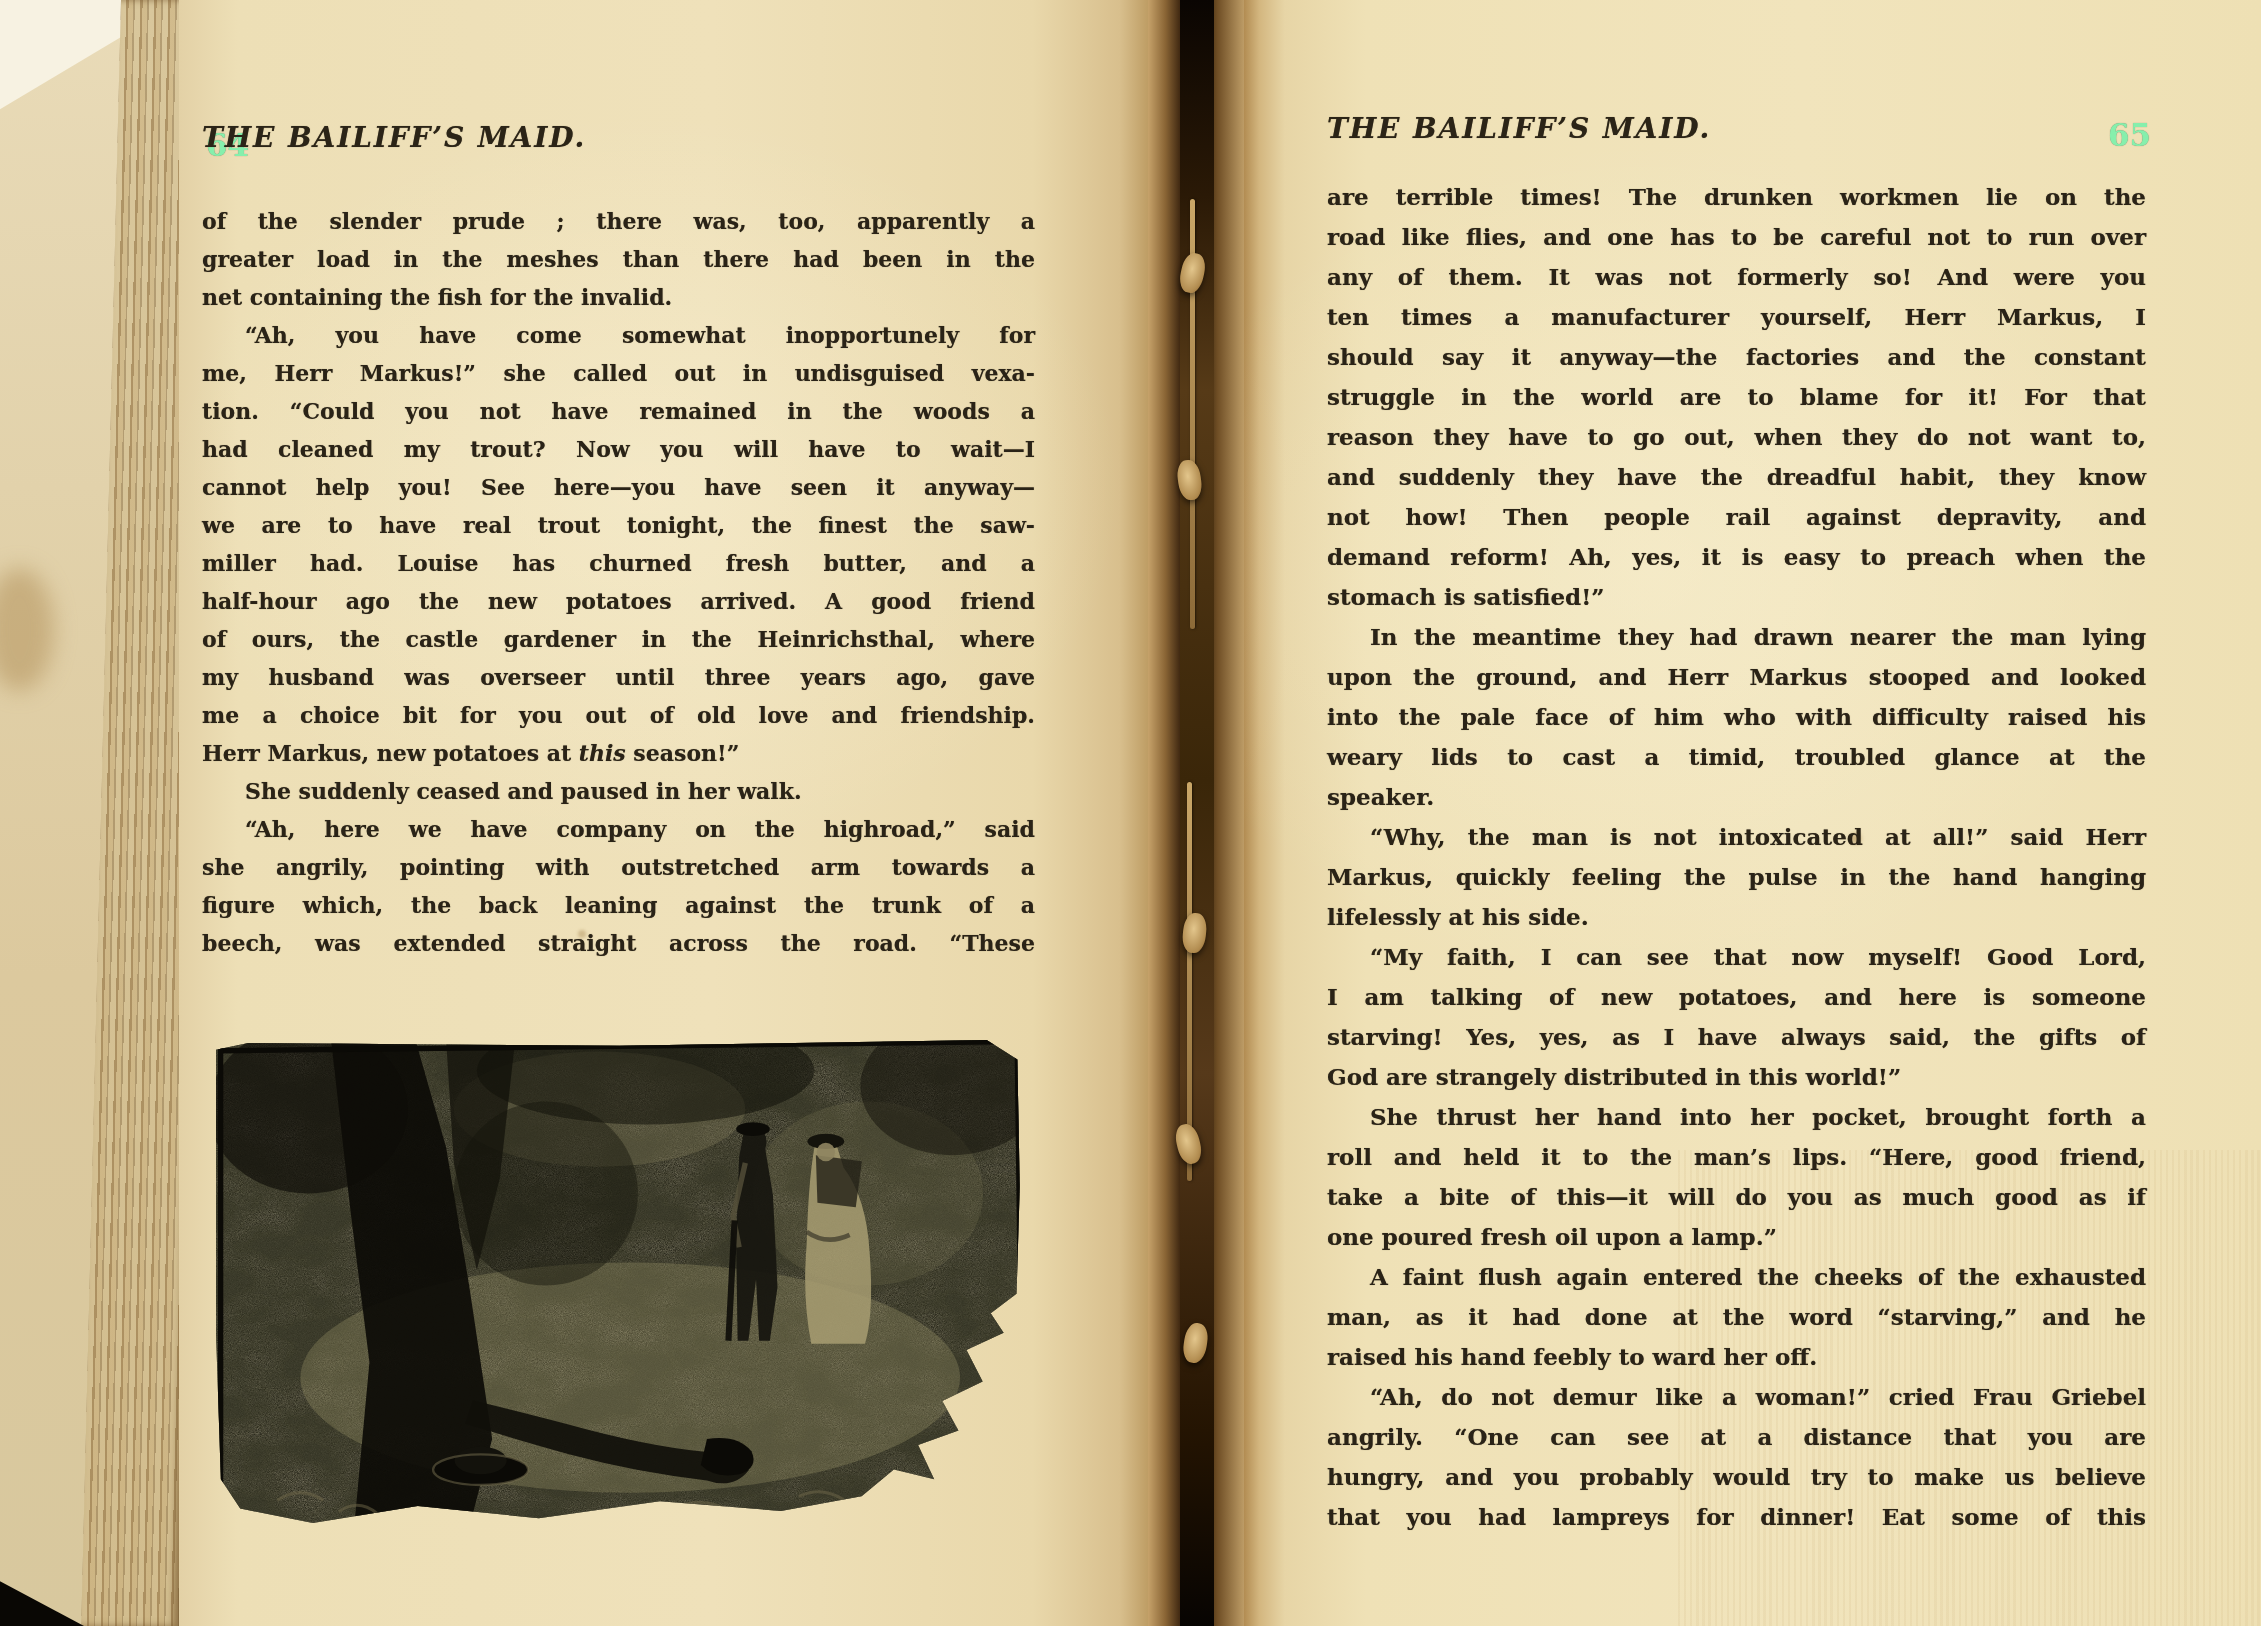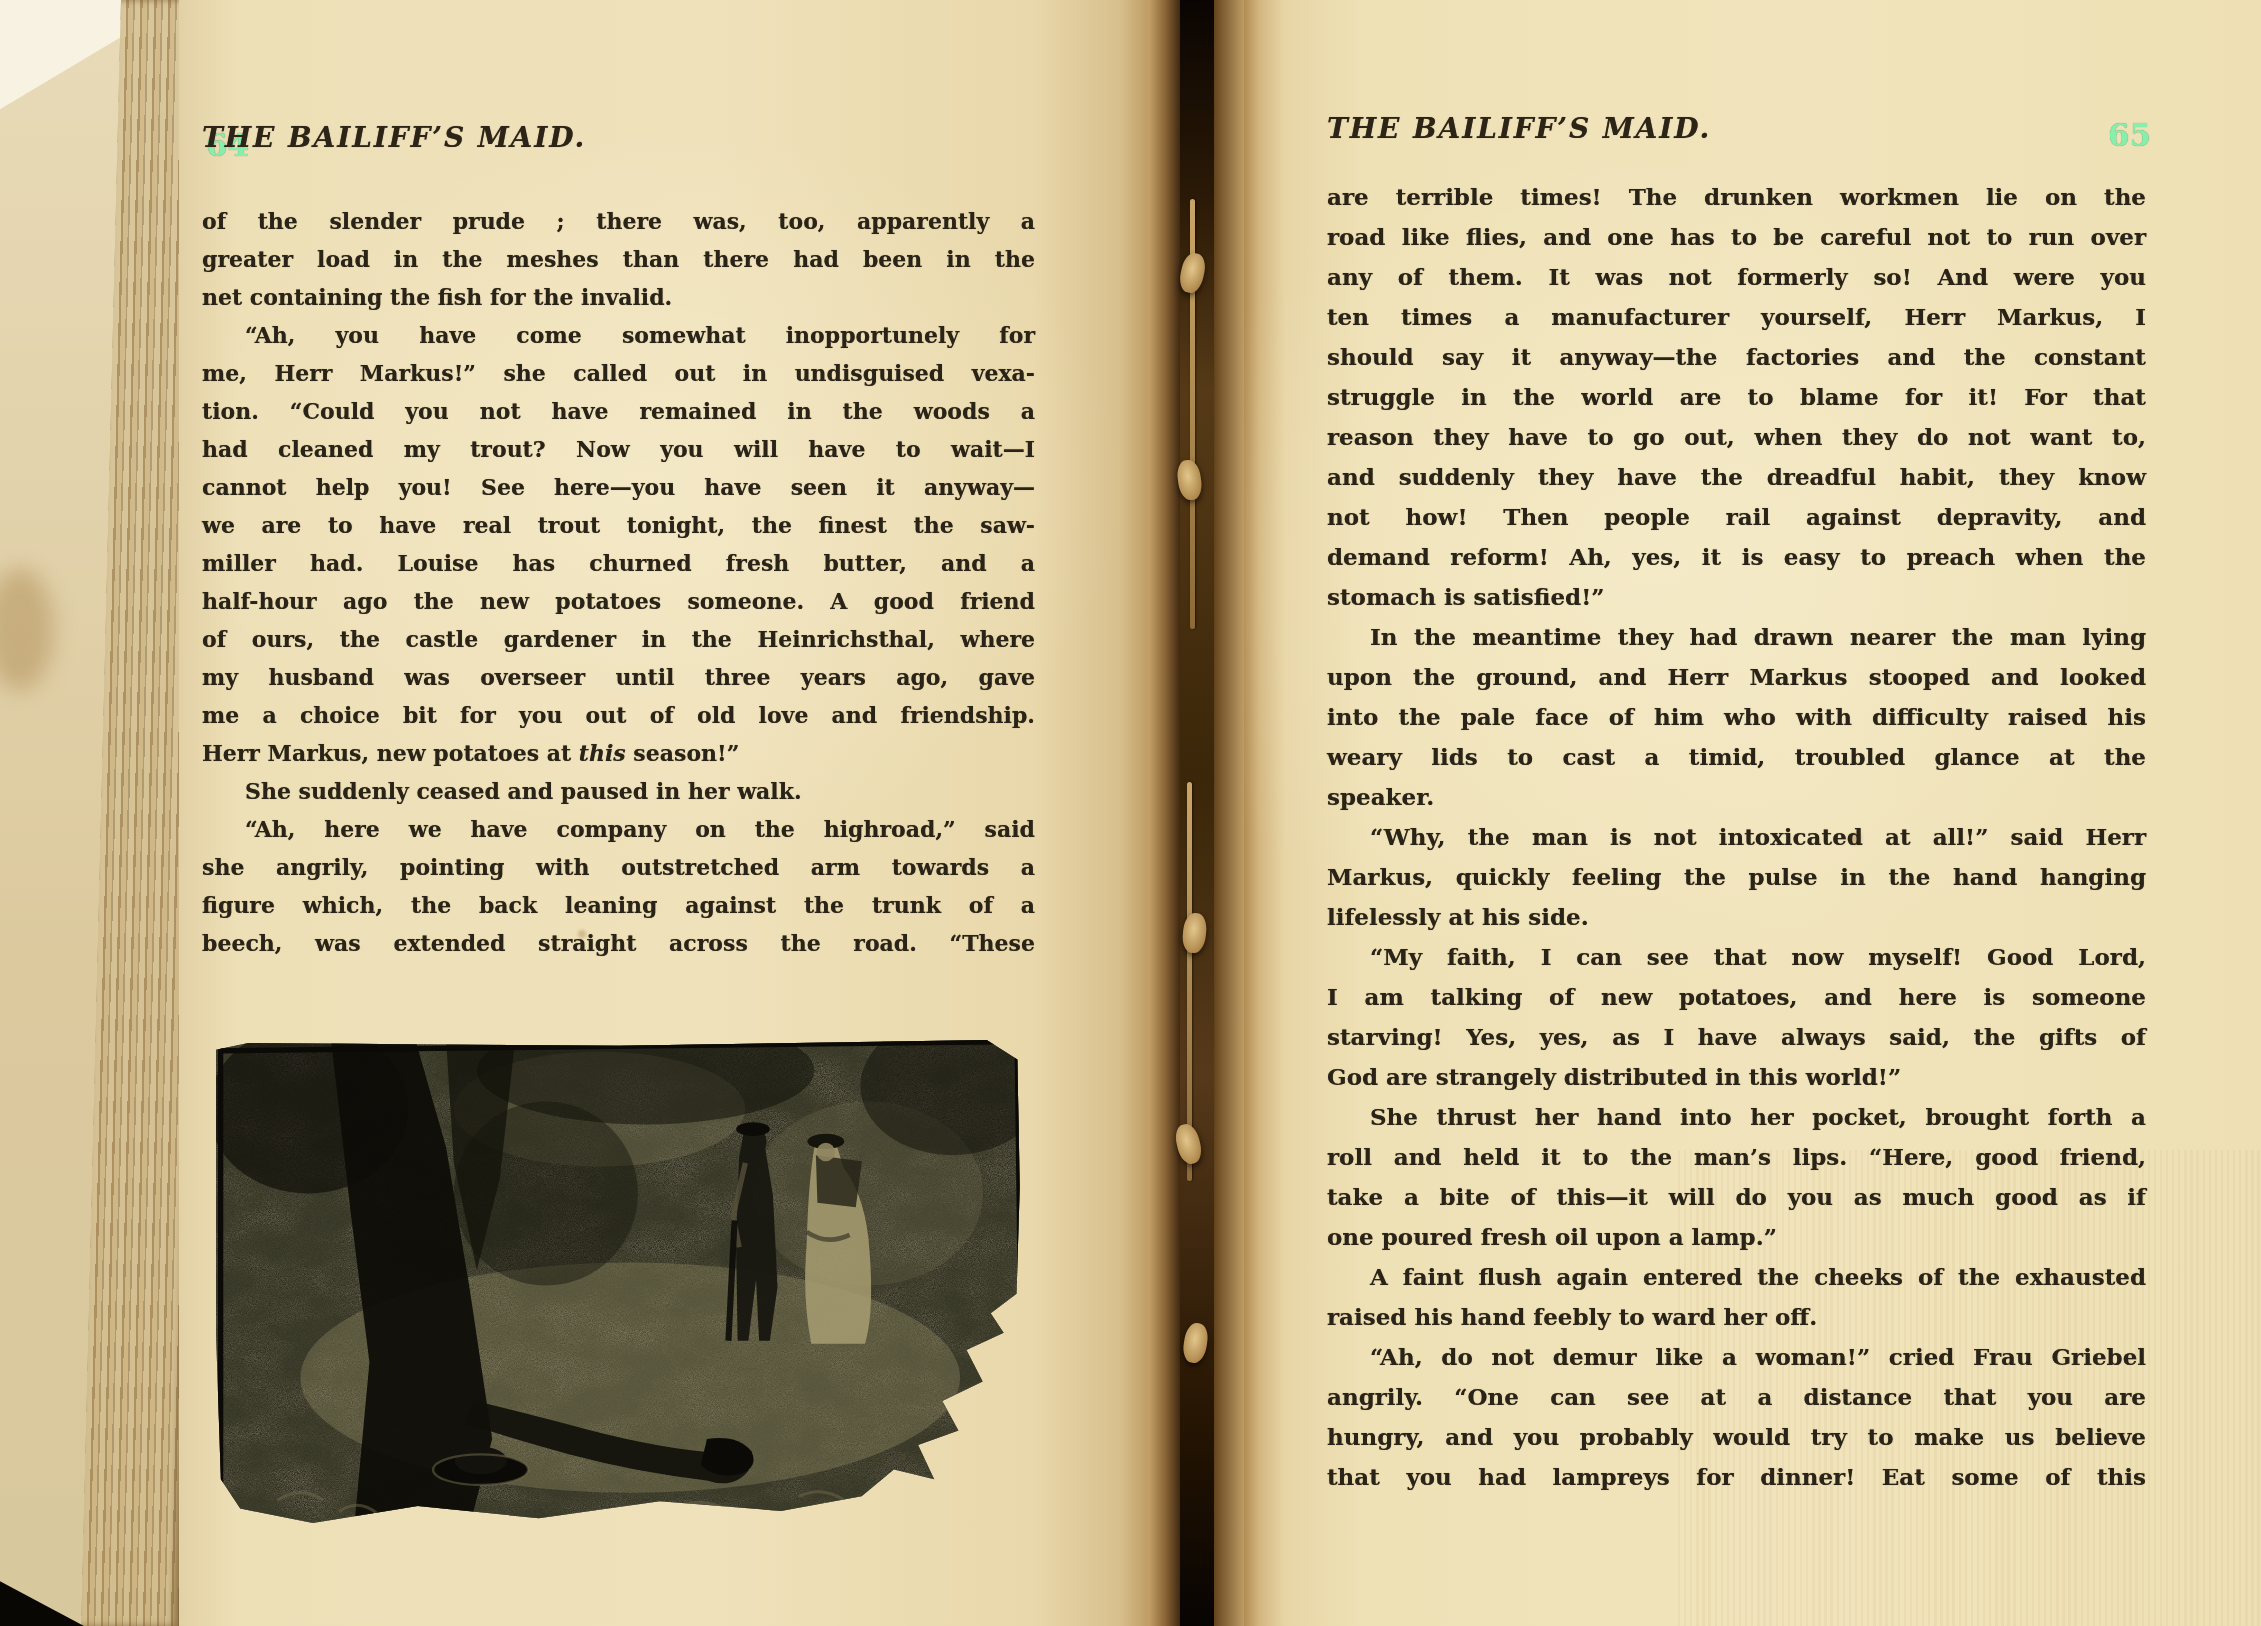--- a/index.html
+++ b/index.html
@@ -146,21 +146,21 @@
     <div class="line">of the slender prude ; there was, too, apparently a</div>
     <div class="line">greater load in the meshes than there had been in the</div>
     <div class="line end">net containing the fish for the invalid.</div>
     <div class="line indent">“Ah, you have come somewhat inopportunely for</div>
     <div class="line">me, Herr Markus!” she called out in undisguised vexa-</div>
     <div class="line">tion.  “Could you not have remained in the woods a</div>
     <div class="line">had cleaned my trout?  Now you will have to wait—I</div>
     <div class="line">cannot help you!  See here—you have seen it anyway—</div>
     <div class="line">we are to have real trout tonight, the finest the saw-</div>
     <div class="line">miller had.  Louise has churned fresh butter, and a</div>
-    <div class="line">half-hour ago the new potatoes someone.  A good friend</div>
+    <div class="line">half-hour ago the new potatoes arrived.  A good friend</div>
     <div class="line">of ours, the castle gardener in the Heinrichsthal, where</div>
     <div class="line">my husband was overseer  until three years ago, gave</div>
     <div class="line">me a choice bit for you out of old love and friendship.</div>
     <div class="line end">Herr Markus, new potatoes at <i>this</i> season!”</div>
     <div class="line indent end">She suddenly ceased and paused in her walk.</div>
     <div class="line indent">“Ah, here we have company on the highroad,” said</div>
     <div class="line">she angrily, pointing with outstretched arm towards a</div>
     <div class="line">figure which, the back leaning against the trunk of a</div>
     <div class="line">beech, was extended straight across the road.  “These</div>
   </div>
@@ -187,20 +187,21 @@
     <div class="line end">lifelessly at his side.</div>
     <div class="line indent">“My faith, I can see that now myself!  Good Lord,</div>
     <div class="line">I am talking of new potatoes, and here is someone</div>
     <div class="line">starving!  Yes, yes, as I have always said, the gifts of</div>
     <div class="line end">God are strangely distributed in this world!”</div>
     <div class="line indent">She thrust her hand into her pocket, brought forth a</div>
     <div class="line">roll and held it to the man’s lips.  “Here, good friend,</div>
     <div class="line">take a bite of this—it will do you as much good as if</div>
     <div class="line end">one poured fresh oil upon a lamp.”</div>
     <div class="line indent">A faint flush again entered the cheeks of the exhausted</div>
+    <div class="line">man, as it had done at the word “starving,” and he</div>
     <div class="line end">raised his hand feebly to ward her off.</div>
     <div class="line indent">“Ah, do not demur like a woman!” cried Frau Griebel</div>
     <div class="line">angrily.  “One can see at a distance that you are</div>
     <div class="line">hungry, and you probably would try to make us believe</div>
     <div class="line">that you had lampreys for dinner!  Eat some of this</div>
   </div>
 
 <div class="illustration">
   <svg width="807" height="488" viewBox="0 0 1052 636" xmlns="http://www.w3.org/2000/svg">
     <defs>

